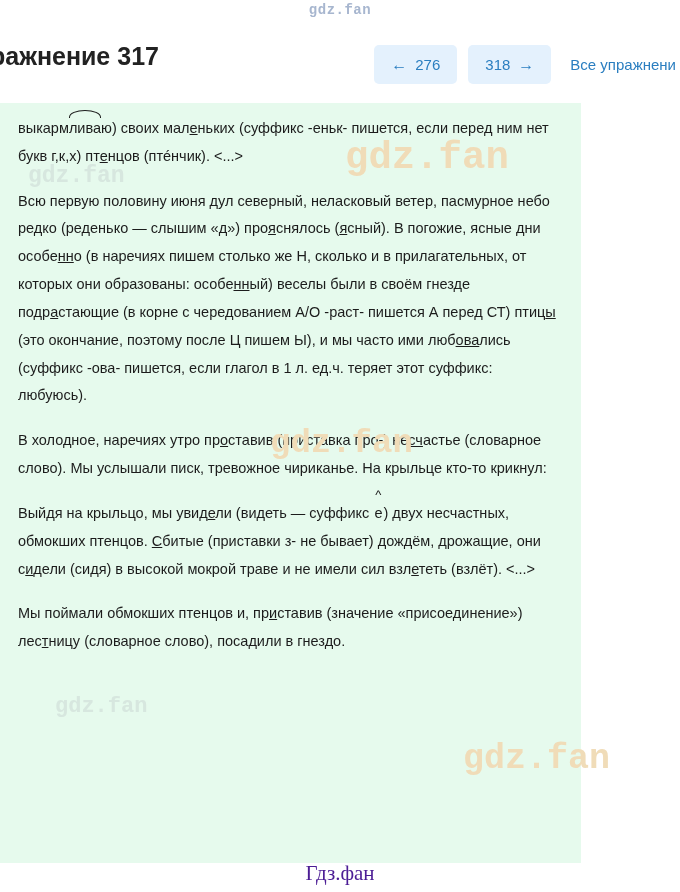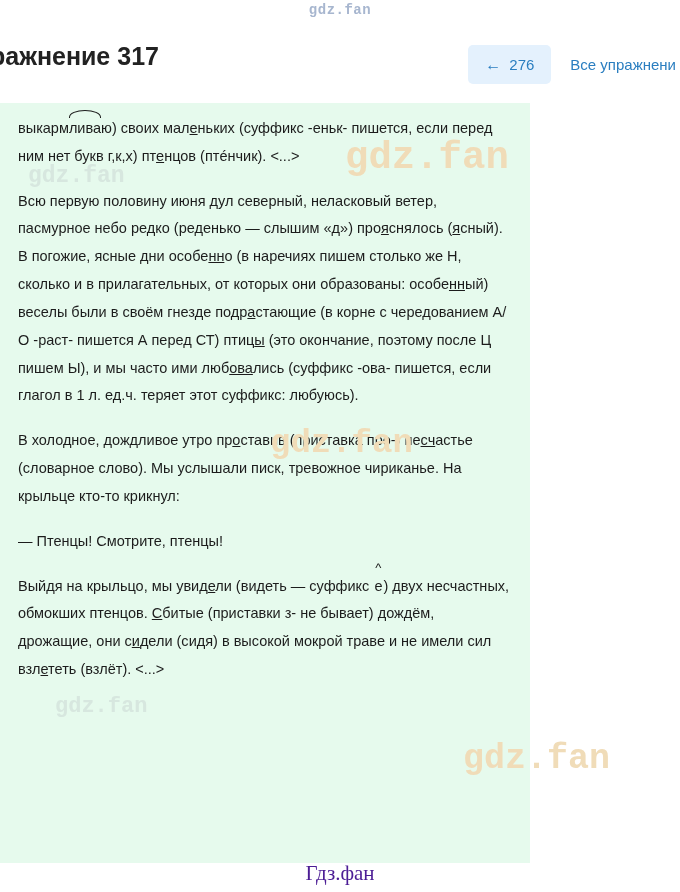--- a/index.html
+++ b/index.html
@@ -85,21 +85,21 @@
     padding: 0 4px 0 8px;
     cursor: pointer;
     white-space: nowrap;
   }
 
   
   .content {
     position: absolute;
     top: 103px;
     left: 0;
-    width: 530px;
+    width: 581px;
     height: 760px;
     background: #e6faed;
     padding: 12px 18px 10px 18px;
     font-size: 14.5px;
     line-height: 1.92;
     color: #1c1c1c;
     overflow: hidden;
   }
   .content p {
     margin: 0 0 17px 0;
@@ -168,31 +168,35 @@
 
 <div class="top-watermark">gdz.fan</div>
 
 <div class="header">
   <div class="page-title">ражнение 317</div>
   <div class="nav-group">
     <button class="nav-btn">
       <span class="arrow">←</span>
       <span>276</span>
     </button>
+    <button class="nav-btn">
+      <span>318</span>
+      <span class="arrow">→</span>
+    </button>
     <button class="nav-all">Все упражнени</button>
   </div>
 </div>
 
 <div class="content">
   <div id="paragraph-host">
       <p><span>выкарм</span><span class="arc">лива</span><span>ю) своих мал</span><span class="u">е</span><span>ньких (суффикс -еньк- пишется, если перед ним нет букв </span><span>г,к,х</span><span>) пт</span><span class="u">е</span><span>нцов (пт</span><span>é</span><span>нчик). &lt;...&gt;</span></p>
       <p><span>Всю первую половину июня дул северный, неласковый ветер, пасмурное небо ре</span><span class="u">д</span><span>ко (ре</span><span class="u">д</span><span>енько — слышим «д») про</span><span class="u">я</span><span>снялось (</span><span class="u">я</span><span>сный). В погожие, ясные дни особе</span><span class="u">нн</span><span>о (в наречиях пишем столько же Н, сколько и в прилагательных, от которых они образованы: особе</span><span class="u">нн</span><span>ый) веселы были в своём гнезде подр</span><span class="u">а</span><span>стающие (в корне с чередованием А/О -раст- пишется А перед СТ) птиц</span><span class="u">ы</span><span> (это окончание, поэтому после Ц пишем Ы), и мы часто ими люб</span><span class="u">ова</span><span>лись (суффикс -ова- пишется, если глагол в 1 л. ед.ч. теряет этот суффикс: любуюсь).</span></p>
-      <p><span>В холодное, дождливое утро пр</span><span class="u">о</span><span>ставив (приставка про-) не</span><span class="u">сч</span><span>астье (словарное слово). Мы услышали писк, тревожное чириканье. На крыльце кто-то крикнул:</span></p>
-      <p><span>— Птенцы! Смотрите, птенцы!</span></p>
+      <p><span>В холодное, наречиях утро пр</span><span class="u">о</span><span>ставив (приставка про-) не</span><span class="u">сч</span><span>астье (словарное слово). Мы услышали писк, тревожное чириканье. На крыльце кто-то крикнул:</span></p>
       <p><span>Выйдя на крыльцо, мы увид</span><span class="u">е</span><span>ли (видеть — суффикс </span><span class="hat">е</span><span>) двух несчастных, обмокших птенцов. </span><span class="u">С</span><span>битые (приставки з- не бывает) дождём, дрожащие, они с</span><span class="u">и</span><span>дели (с</span><span>и</span><span>дя) в высокой мокрой траве и не имели сил взл</span><span class="u">е</span><span>теть (взл</span><span>ё</span><span>т). &lt;...&gt;</span></p>
+      <p><span>Мы поймали обмокших птенцов и, пр</span><span class="u">и</span><span>ставив (значение «присоединение») лес</span><span class="u">т</span><span>ницу (словарное слово), посадили в гнездо.</span></p>
     </div>
 </div>
 
 <div class="wm wm-a">gdz.fan</div>
 <div class="wm wm-b">gdz.fan</div>
 <div class="wm wm-c">gdz.fan</div>
 <div class="wm wm-d">gdz.fan</div>
 <div class="wm wm-e">gdz.fan</div>
 
 <div class="footer">Гдз.фан</div>

